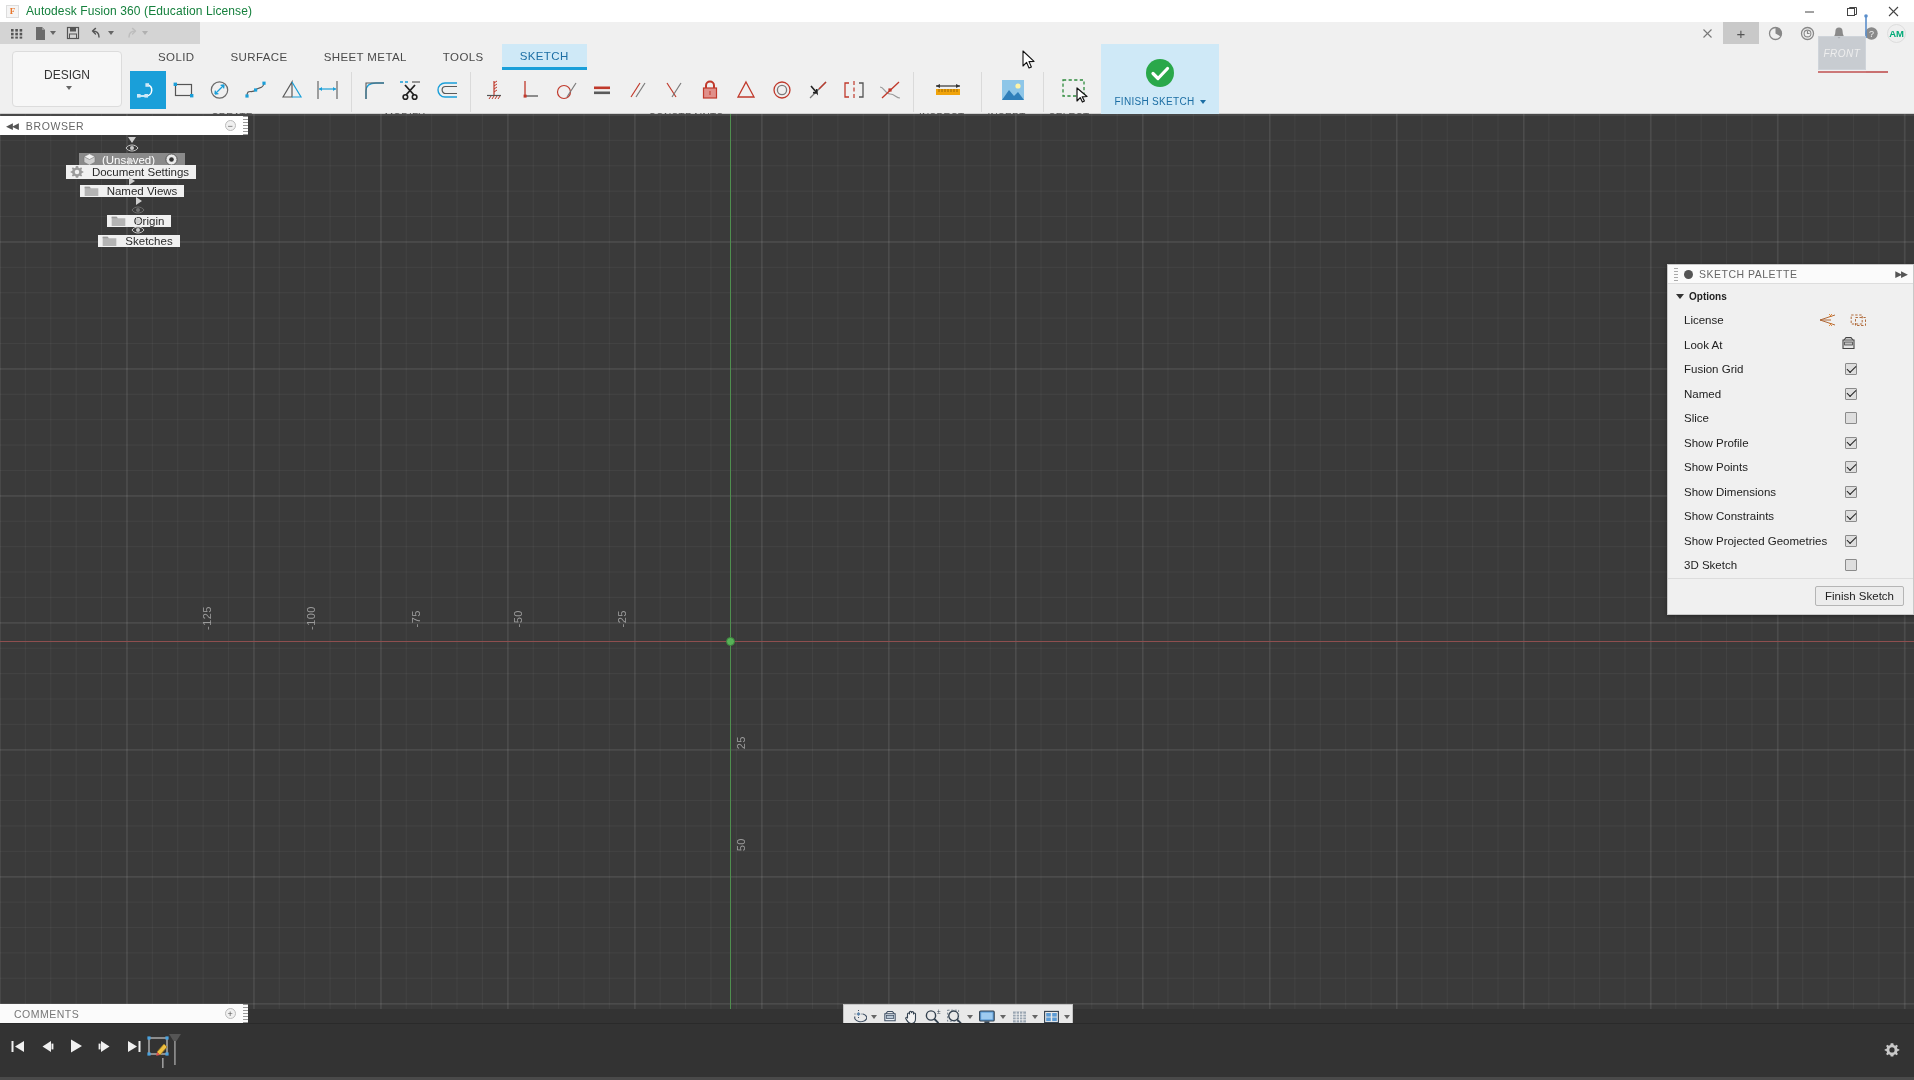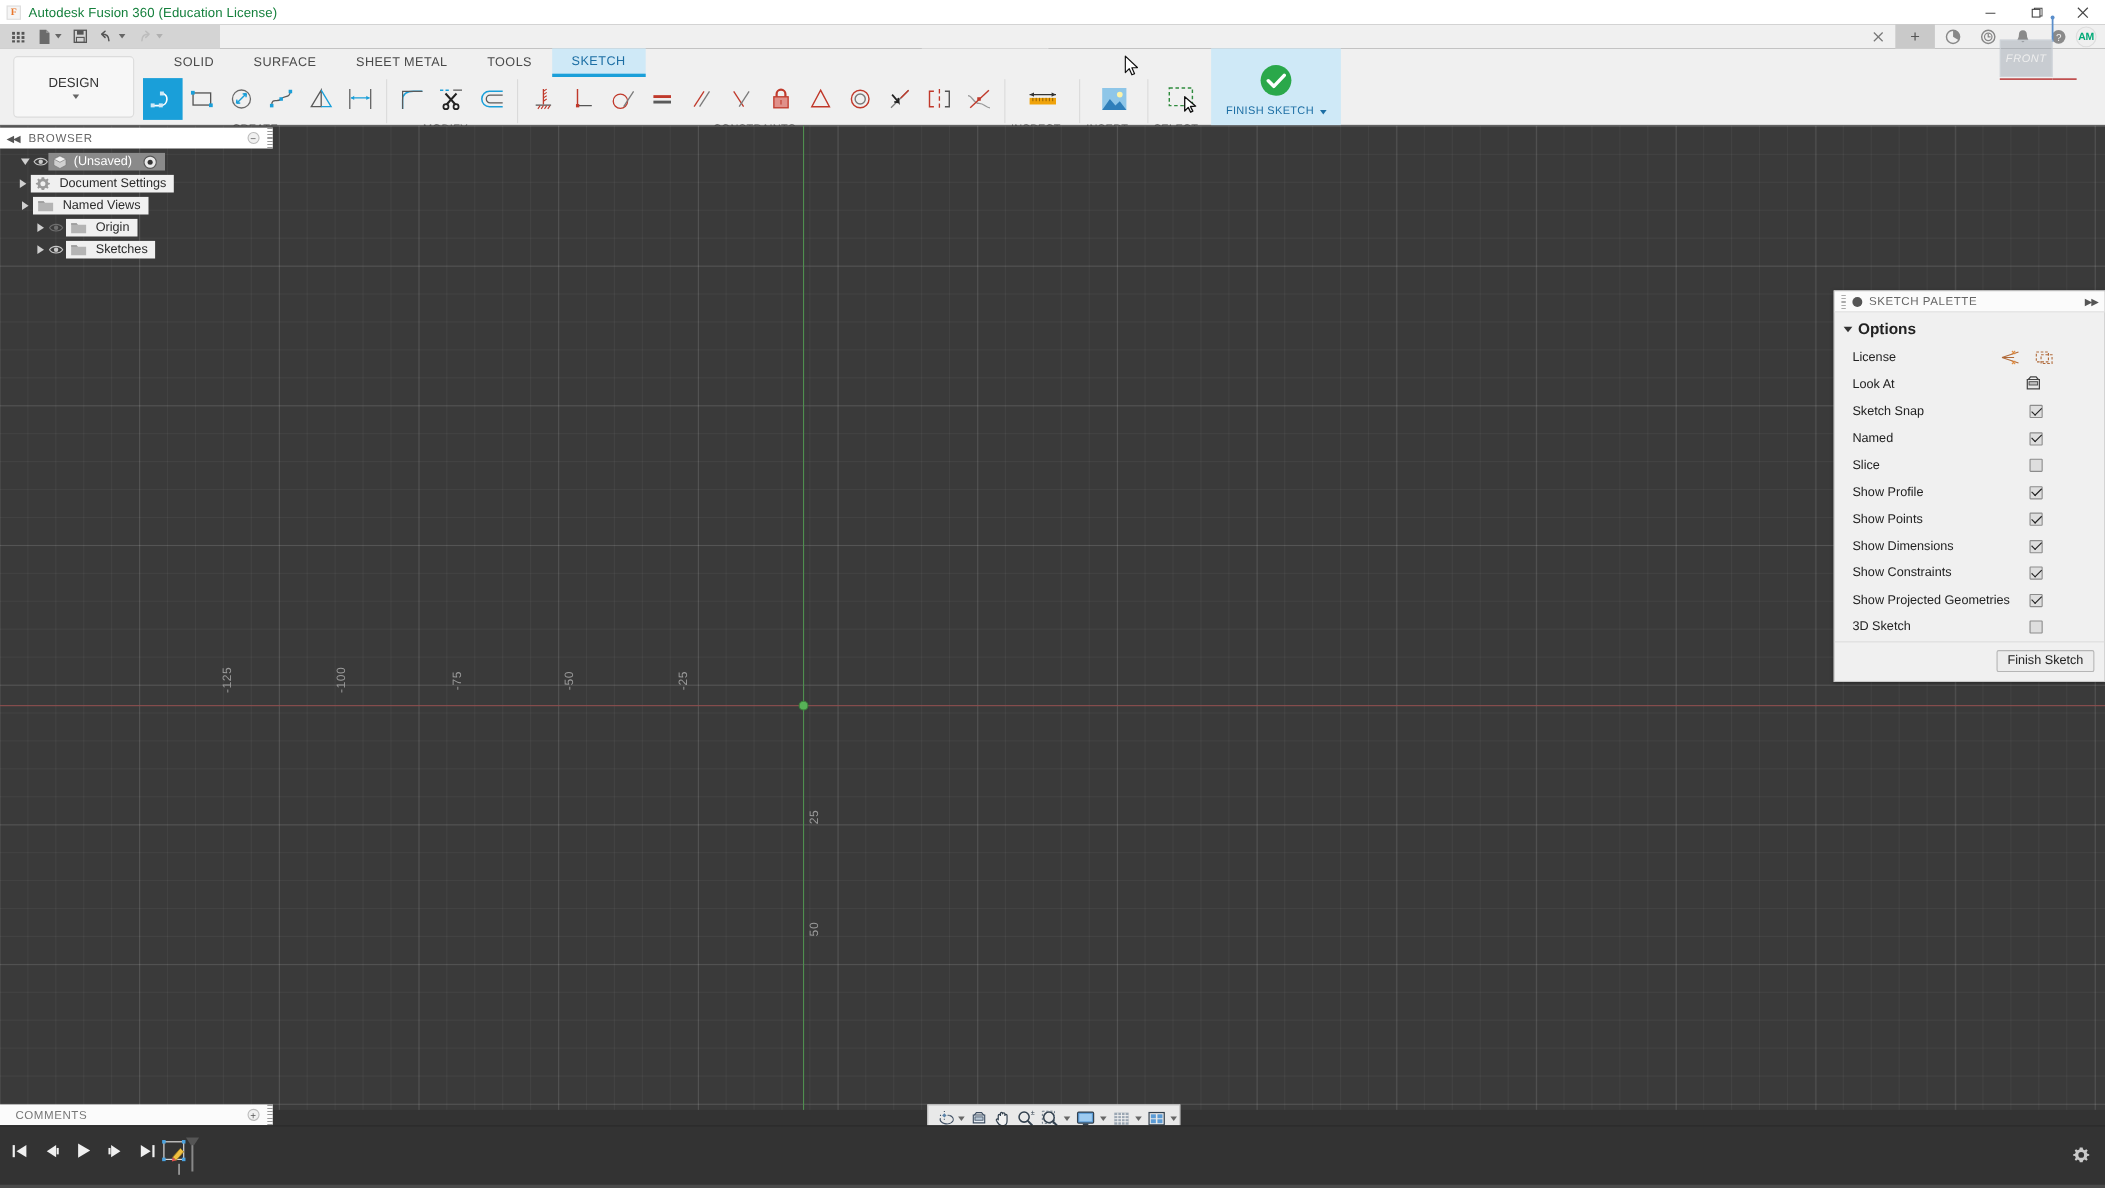--- a/index.html
+++ b/index.html
@@ -132,21 +132,21 @@
   .browser-hdr{
     height:19px;background:#ffffff;display:flex;align-items:center;gap:8px;padding-left:6px;
     font-size:10.5px;color:#666;letter-spacing:.6px;
   }
   .browser-hdr .arrows{color:#555;font-size:9px;letter-spacing:-1px;}
   .br-grip{position:absolute;right:0;top:0;width:5px;height:19px;
     background:repeating-linear-gradient(to bottom,#999 0 1px,transparent 1px 3px);}
   .br-dot{position:absolute;right:12px;top:4px;width:11px;height:11px;border-radius:50%;
     background:#f0f0f0;border:1px solid #bbb;display:flex;align-items:center;justify-content:center;font-size:9px;color:#555;}
   .tree{padding-top:2px;}
-  .tree-row{height:20px;display:flex;align-items:center;font-size:11.5px;color:#ddd;}
+  .tree-row{height:20px;display:flex;align-items:center;font-size:11.5px;color:#ddd;flex-direction:column;}
   .tw{width:14px;display:flex;align-items:center;justify-content:center;}
   .tri{width:0;height:0;border-top:4.5px solid transparent;border-bottom:4.5px solid transparent;
        border-left:6px solid #cfcfcf;}
   .tri.open{border-left:4.5px solid transparent;border-right:4.5px solid transparent;
        border-top:6px solid #cfcfcf;border-bottom:0;}
   .row-pill{display:flex;align-items:center;gap:6px;background:#f0f0f0;color:#2a2a2a;
     height:16px;padding:0 7px 0 4px;font-size:11.5px;}
   .row-pill.sel{background:#8a8a8a;color:#fff;}
   .eye{width:14px;height:14px;display:flex;align-items:center;justify-content:center;}
 
@@ -155,21 +155,21 @@
     position:absolute; top:264px; right:0; width:247px; background:#f0f0f0;
     border:1px solid #c8c8c8; box-shadow:0 1px 4px rgba(0,0,0,.35);
   }
   .pal-hdr{
     height:19px;background:#fbfbfb;display:flex;align-items:center;gap:6px;padding:0 6px;
     font-size:10.5px;color:#666;letter-spacing:.5px;border-bottom:1px solid #ddd;
   }
   .pal-grip{width:4px;height:13px;background:repeating-linear-gradient(to bottom,#aaa 0 1px,transparent 1px 3px);}
   .pal-collapse{width:9px;height:9px;border-radius:50%;background:#555;}
   .pal-expand{margin-left:auto;color:#555;font-size:9px;letter-spacing:-1px;}
-  .pal-sec{display:flex;align-items:center;gap:5px;padding:7px 0 6px 8px;font-size:14px;color:#222;font-weight:bold;}
+  .pal-sec{display:flex;align-items:center;gap:5px;padding:7px 0 6px 8px;font-size:10px;color:#222;font-weight:bold;}
   .sec-tri{width:0;height:0;border-left:4.5px solid transparent;border-right:4.5px solid transparent;
     border-top:5.5px solid #333;}
   .pal-row{height:24.5px;display:flex;align-items:center;padding:0 10px 0 16px;font-size:11.5px;color:#222;}
   .pal-row .lbl{flex:1;}
   .cb{width:12px;height:12px;border:1px solid #8b8b8b;background:#dedede;border-radius:1px;
     display:flex;align-items:center;justify-content:center;}
   .cb.on::after{content:"";width:8px;height:4px;border-left:1.6px solid #222;border-bottom:1.6px solid #222;
     transform:rotate(-45deg) translate(1px,-1px);}
   .pal-foot{border-top:1px solid #dcdcdc;padding:7px 9px 8px;display:flex;justify-content:flex-end;}
   .pal-btn{background:#ececec;border:1px solid #b5b5b5;border-radius:2px;font-size:11.5px;
@@ -765,21 +765,21 @@
       <div style="margin-right:46px;">
         <svg width="17" height="15" viewBox="0 0 17 15">
           <path d="M3 4 H14 V12.5 H3 Z" fill="#e6e6e6" stroke="#444" stroke-width="1.1"></path>
           <rect x="4.6" y="6" width="7.8" height="3" fill="#bfbfbf" stroke="#444" stroke-width=".8"></rect>
           <path d="M4 4 L6 1.6 H11 L13 4" fill="none" stroke="#444" stroke-width="1.1"></path>
         </svg>
       </div>
     </div>
 
     <div class="pal-row">
-      <span class="lbl">Sketch Snap</span>
+      <span class="lbl">Fusion Grid</span>
       <div class="cb on" style="margin-right:46px;"></div>
     </div>
     <div class="pal-row">
       <span class="lbl">Named</span>
       <div class="cb on" style="margin-right:46px;"></div>
     </div>
     <div class="pal-row">
       <span class="lbl">Slice</span>
       <div class="cb" style="margin-right:46px;"></div>
     </div>

